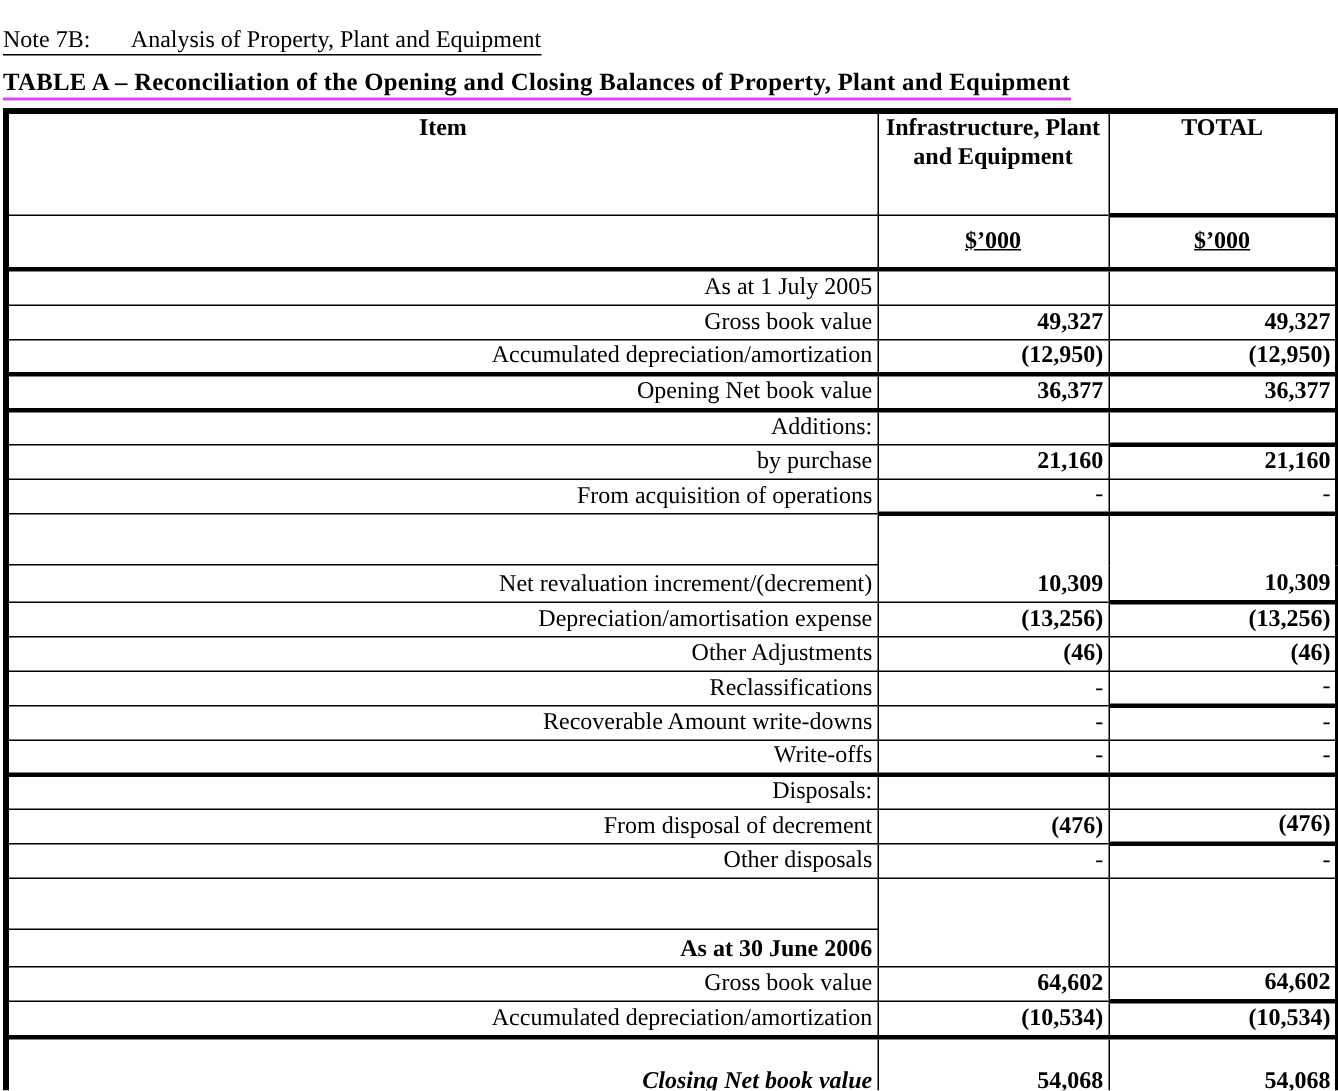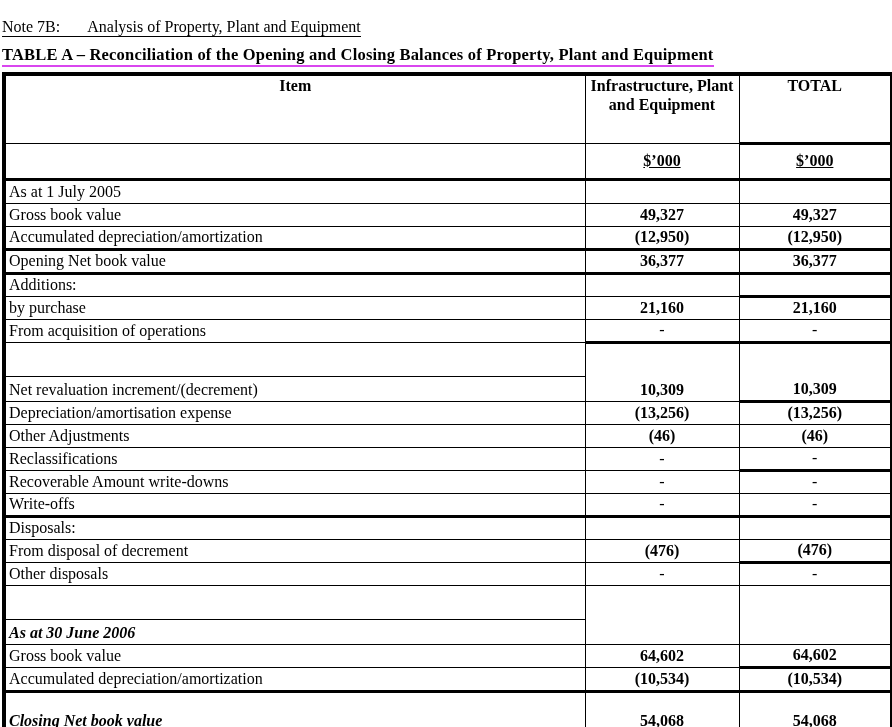--- a/index.html
+++ b/index.html
@@ -65,32 +65,32 @@
     line-height: 21px;
   }
   tr.unit-row th {
     font-weight: bold;
     text-align: center;
     vertical-align: middle;
     height: 31px;
     text-decoration: underline;
   }
   td.item {
-    text-align: left;
+    text-align: right;
     vertical-align: bottom;
     white-space: nowrap;
   }
   td.num {
-    text-align: center;
+    text-align: right;
     vertical-align: bottom;
     font-weight: bold;
     white-space: nowrap;
   }
   td.num.dash { font-weight: normal; }
-  td.item.b  { font-weight: bold; font-style: italic; }
+  td.item.b  { font-weight: bold; }
   td.item.bi { font-weight: bold; font-style: italic; }
   tbody tr { height: 23px; }
   tbody tr.first-body { height: 24px; }
   tbody tr.spacer { height: 34px; font-family: Liberation Serif, serif; }
   tbody tr.after-spacer { height: 25px; margin-top: 20px; }
   tbody tr.tall { height: 42px; }
   tr.thick-top > td { border-top: 3px solid #000; }
   .thick-top-cell { border-top: 3px solid #000 !important; }
 </style>
 </head>

